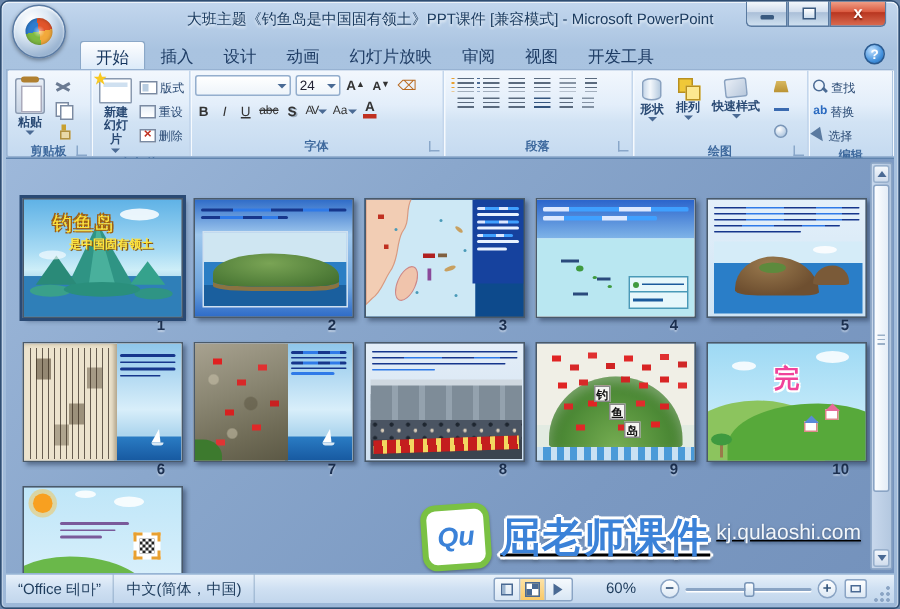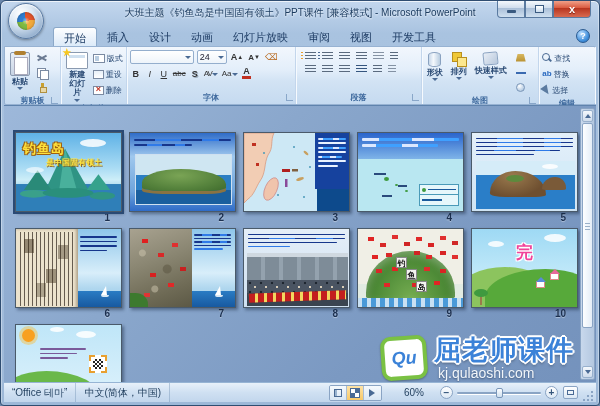--- a/index.html
+++ b/index.html
@@ -107,21 +107,21 @@
   .snum{width:107px;height:12px;font-size:10px;font-weight:bold;color:#1c3050;text-align:right;padding-right:12px;
     text-shadow:0 1px 1px rgba(255,255,255,.4);}
   
   .tl{height:2px;border-radius:1px;margin:3px 4px 0 4px;background:#16368c;}
   .tl.link{background:#2f7ae8;} .tl.white{background:#e8f2ff;}
   .tl.mix{background:linear-gradient(90deg,#16368c 0 22%,#2f7ae8 22% 48%,#16368c 48% 70%,#2f7ae8 70% 88%,#16368c 88% 100%);}
   .tl.mixw{background:linear-gradient(90deg,#dce8ff 0 18%,#3fa0ff 18% 52%,#dce8ff 52% 74%,#3fa0ff 74% 100%);}
   
   .s1{background:linear-gradient(180deg,#5fb2e6 0%,#aadcf4 45%,#cdeef8 60%,#3f93c8 100%);}
   .s1 svg{position:absolute;inset:0;}
-  .s1-t1{position:absolute;left:7px;top:7px;font-size:13px;font-weight:bold;color:#ffe33c;letter-spacing:1px;
+  .s1-t1{position:absolute;left:19px;top:7px;font-size:13px;font-weight:normal;color:#ffe33c;letter-spacing:1px;
     text-shadow:1px 1px 0 #a06010,-1px -1px 0 #a06010,1px -1px 0 #a06010,-1px 1px 0 #a06010;}
   .s1-t2{position:absolute;left:30px;top:24px;font-size:8px;font-weight:bold;color:#ffe33c;
     text-shadow:1px 1px 0 #8a5a10;}
   .cloud{position:absolute;background:#fff;border-radius:50%;opacity:.85;}
   
   .s2{background:linear-gradient(180deg,#2f6cc8 0%,#9fc8ee 30%,#6fa4dc 75%,#2f6cc8 100%);}
   .s2-photo{position:absolute;left:5px;top:21px;width:97px;height:51px;border:1px solid #cfe0f0;overflow:hidden;
     background:linear-gradient(180deg,#cfe6f2 0 40%,#2b7ec4 40% 72%,#1a5f9e 72% 100%);}
   .s2-island{position:absolute;left:6px;top:14px;width:84px;height:22px;background:radial-gradient(ellipse at 45% 30%,#7aa455,#55823c 60%,#3e6a2c);
     border-radius:60% 70% 30% 40%/80% 90% 20% 20%;box-shadow:0 3px 0 #8a7342;}
@@ -208,21 +208,21 @@
   .s11-qr{position:absolute;right:14px;top:30px;width:18px;height:18px;background:#fff;border:2px dashed #e8a030;padding:2px;}
   .s11-qr::before{content:"";display:block;width:100%;height:100%;
     background:repeating-conic-gradient(#222 0 25%,#fff 0 50%);background-size:4px 4px;}
   .s11-lines{position:absolute;left:24px;top:20px;width:46px;}
   .s11-lines .tl{background:#7a5a9a;height:1.5px;margin:3px 0 0 0;}
   
   .watermark{position:absolute;right:22px;bottom:2px;display:flex;align-items:center;gap:7px;}
   .wm-badge{width:46px;height:44px;background:#fff;border:4px solid #7ac143;border-radius:10px;transform:rotate(-4deg);
     display:flex;align-items:center;justify-content:center;box-shadow:0 1px 2px rgba(0,0,0,.3);}
   .wm-badge span{font-size:18px;font-weight:bold;color:#3b82d8;font-style:italic;}
-  .wm-texts{display:flex;flex-direction:column;line-height:1;}
+  .wm-texts{display:flex;flex-direction:row;line-height:1;text-decoration:underline;}
   .wm-brand{font-size:27px;font-weight:bold;color:#3b82d8;letter-spacing:1px;
     text-shadow:2px 0 0 #fff,-2px 0 0 #fff,0 2px 0 #fff,0 -2px 0 #fff,1px 1px 0 #fff,-1px -1px 0 #fff,1px -1px 0 #fff,-1px 1px 0 #fff,0 3px 3px rgba(0,0,0,.35);}
   .wm-url{font-size:14px;color:#f2f6fa;margin-top:2px;padding-left:4px;text-shadow:0 1px 2px rgba(20,40,70,.6);}
   
   .vscroll{position:absolute;right:1px;top:2px;bottom:2px;width:15px;background:linear-gradient(90deg,#c8d8ec,#b4c8e0);border:1px solid #8aa4c4;border-radius:2px;}
   .varrow{position:absolute;left:1px;width:11px;height:12px;background:linear-gradient(180deg,#f4f8fc,#cfdcec);border:1px solid #98b0cc;border-radius:2px;
     display:flex;align-items:center;justify-content:center;}
   .varrow.up{top:1px;} .varrow.down{bottom:1px;}
   .tri-up{width:0;height:0;border-left:3px solid transparent;border-right:3px solid transparent;border-bottom:4px solid #4a6a94;}
   .tri-dn{width:0;height:0;border-left:3px solid transparent;border-right:3px solid transparent;border-top:4px solid #4a6a94;}

